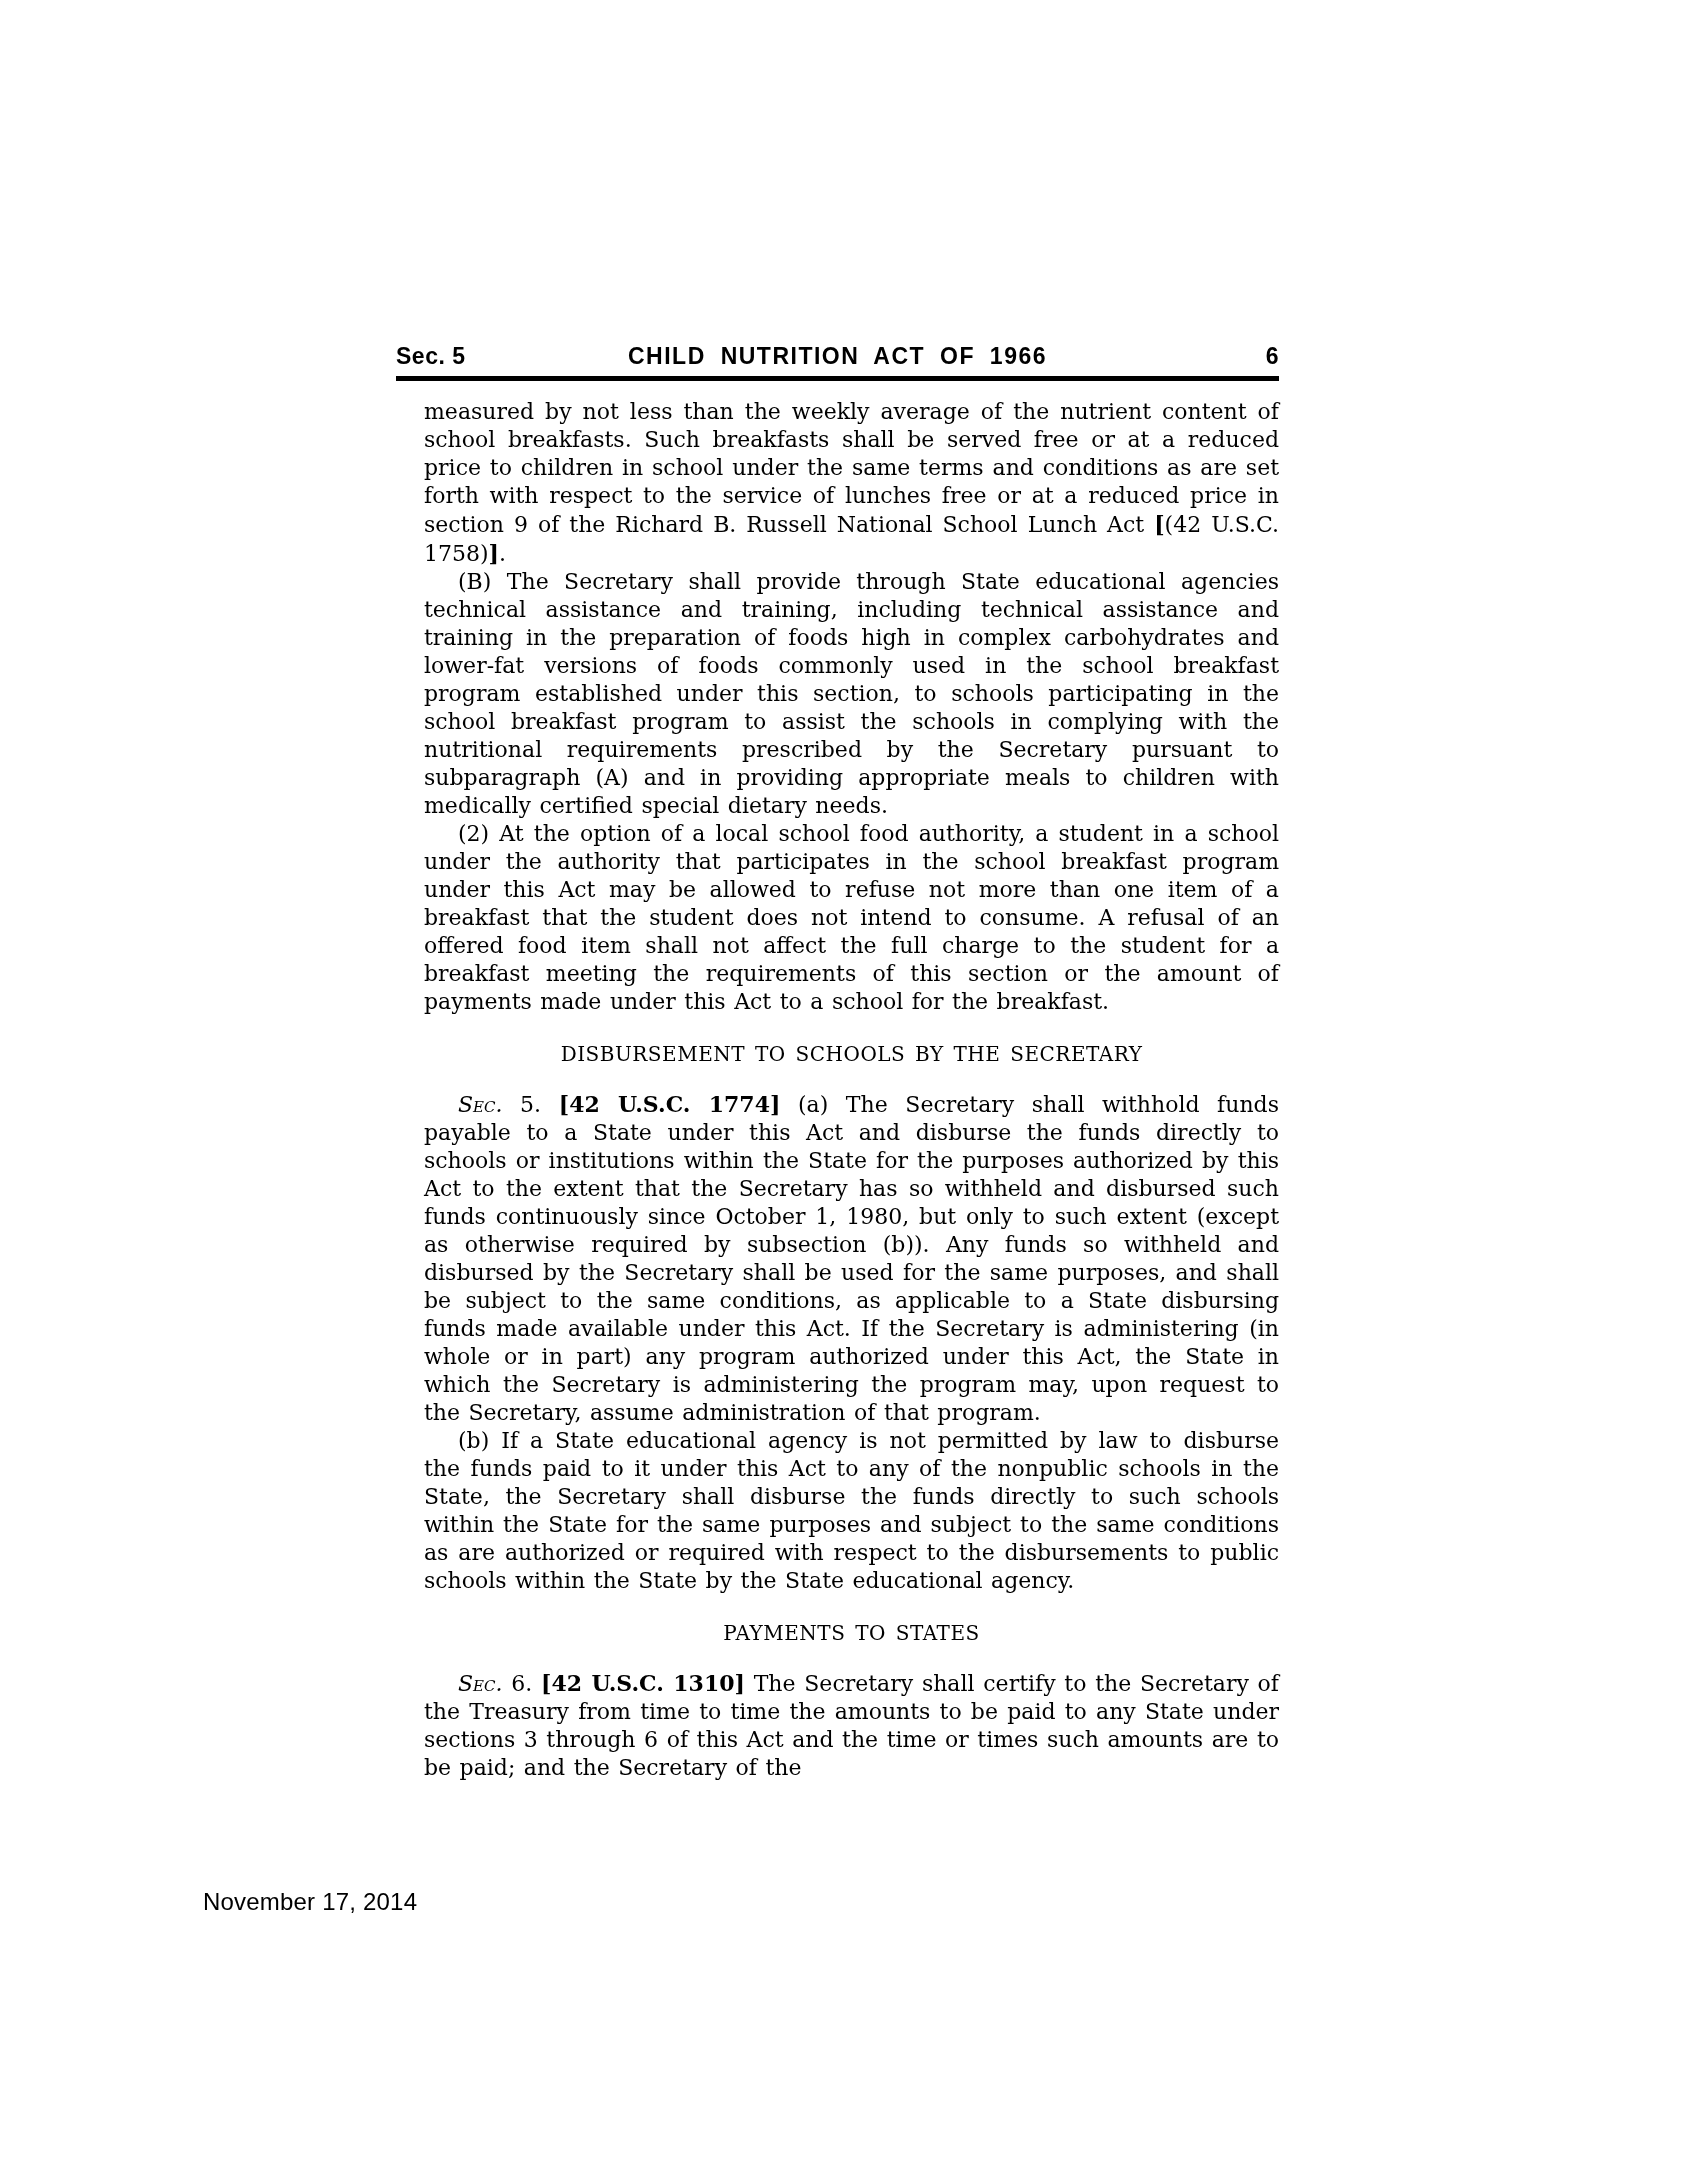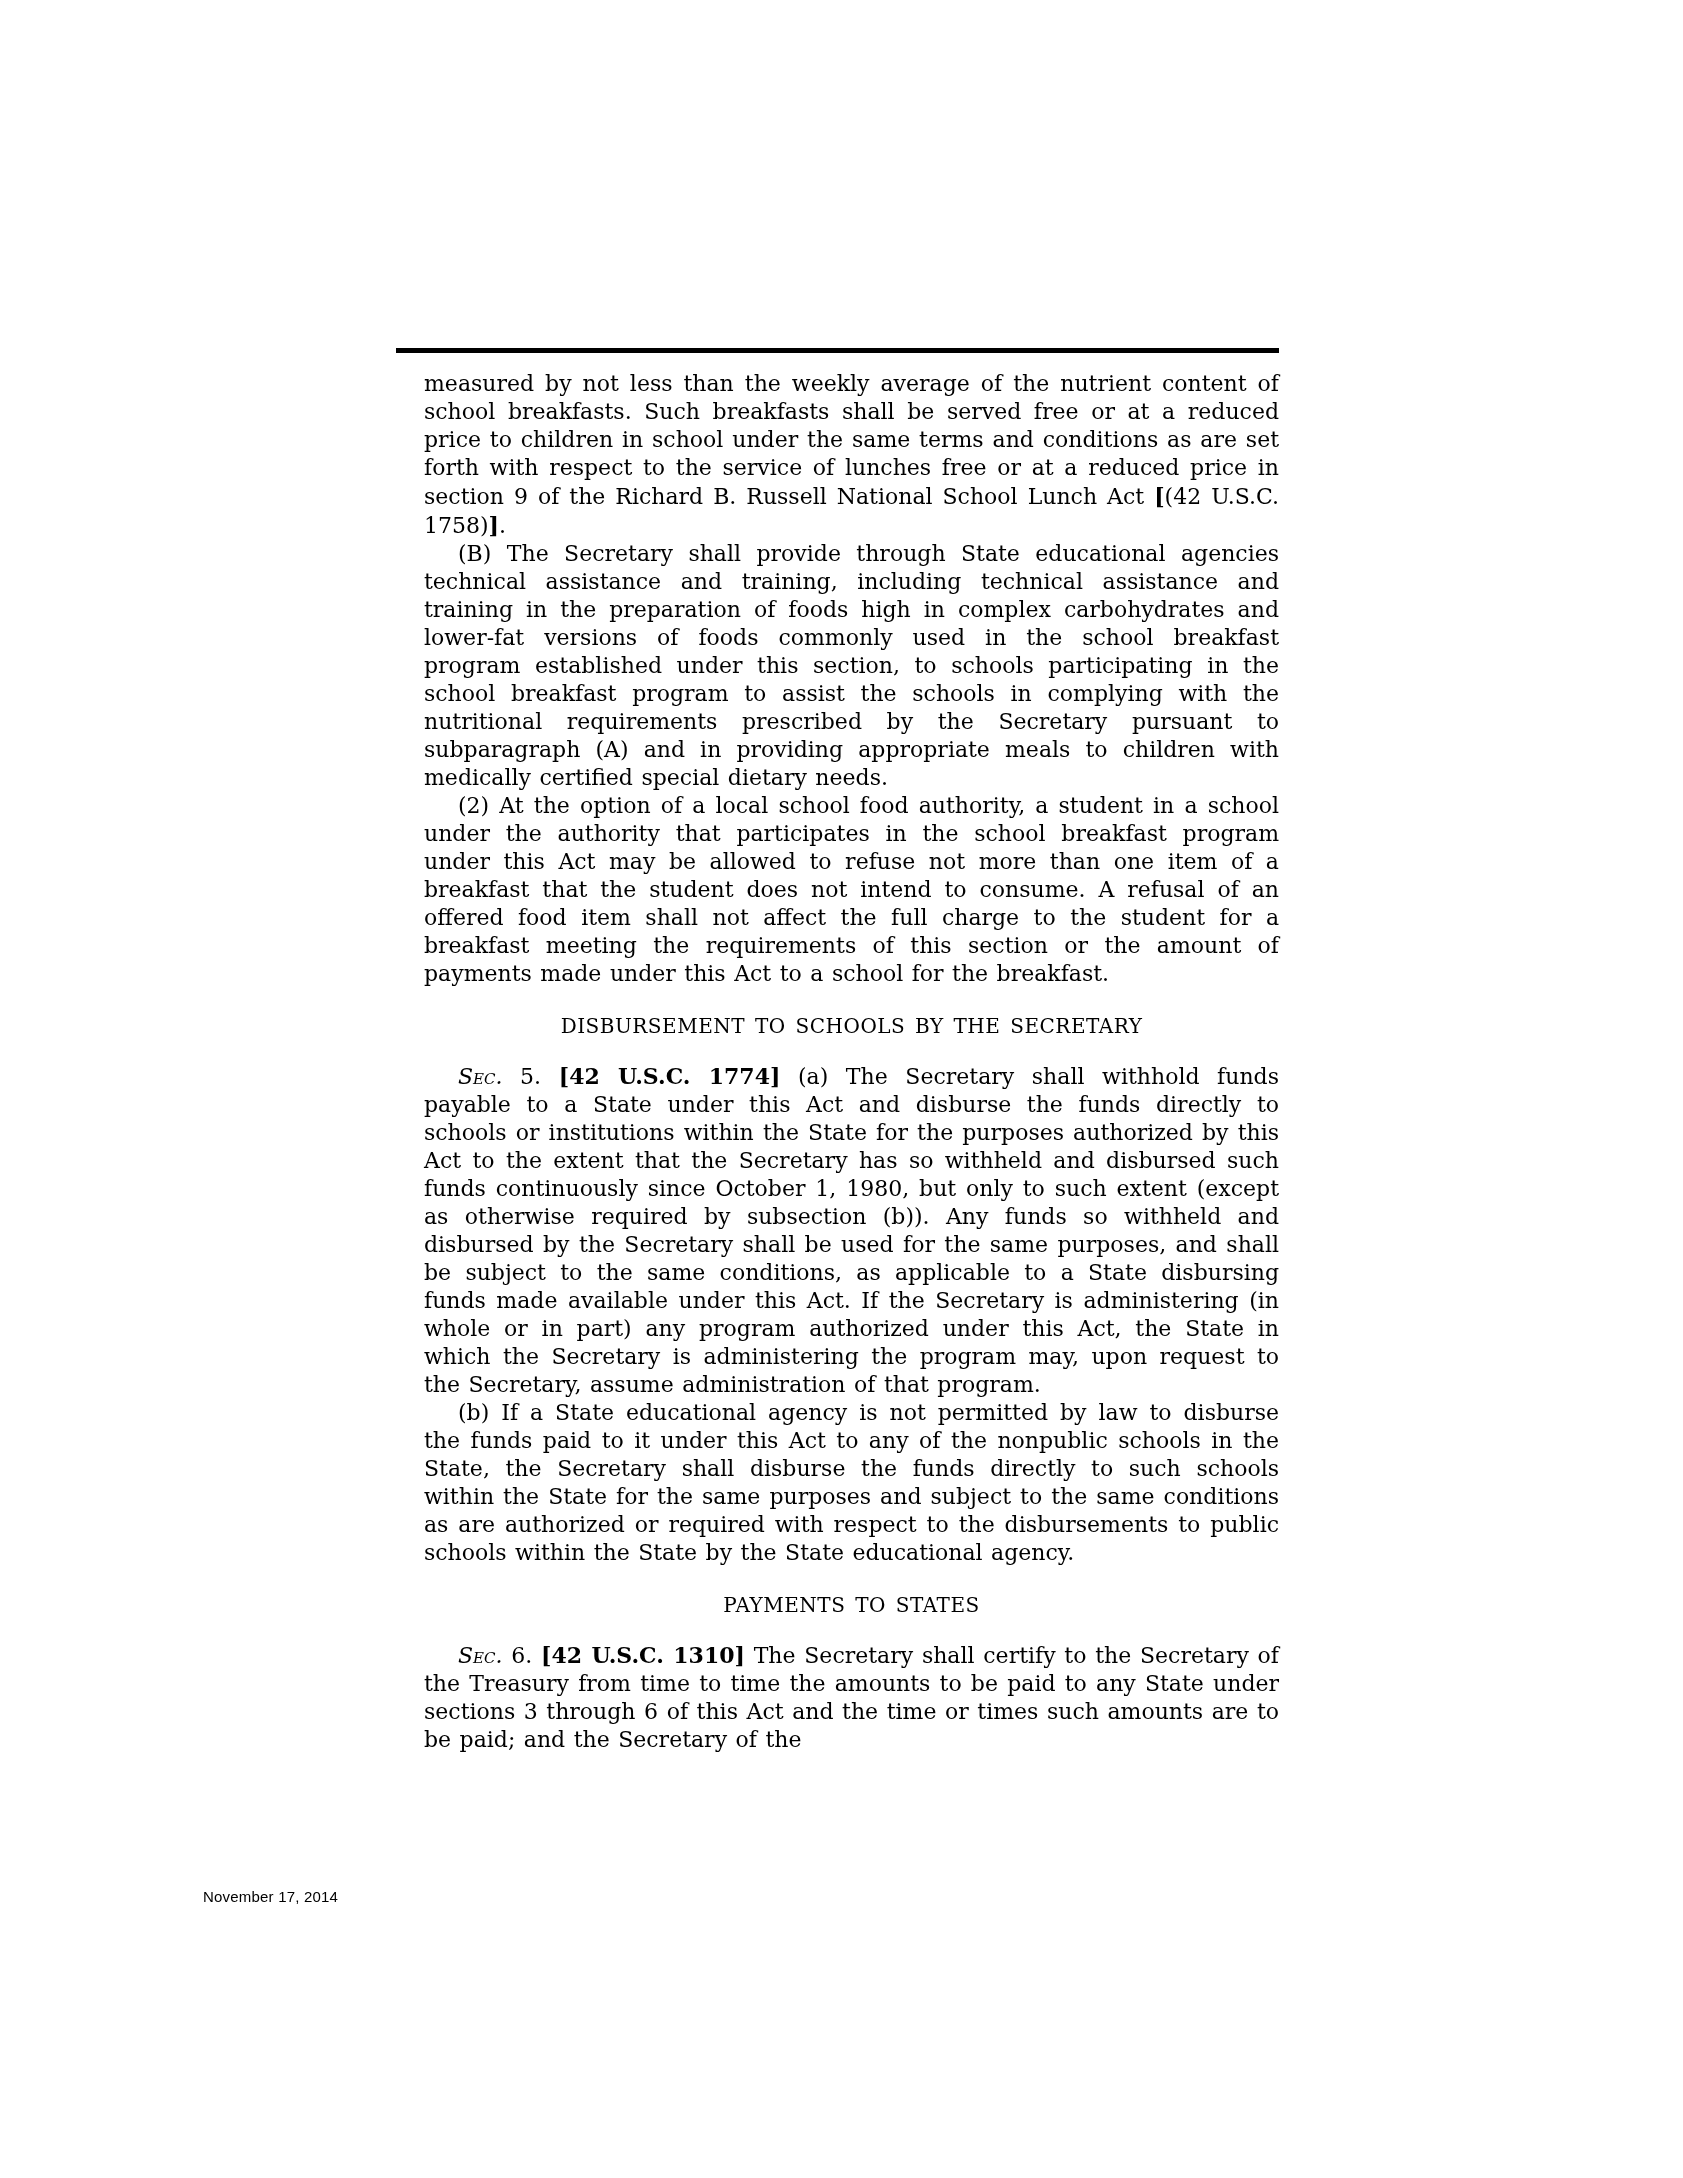--- a/index.html
+++ b/index.html
@@ -71,30 +71,35 @@
     line-height: 24px;
     font-family: "DejaVu Serif", serif;
   }
   .b { font-weight: bold; }
   .sc { font-variant-caps: small-caps; font-style: italic; }
   .footer-date {
     position: absolute;
     left: 203px;
     top: 1888px;
     font-family: "Liberation Sans", sans-serif;
-    font-size: 15px;
+    font-size: 24px;
     letter-spacing: 0.2px;
     color: #000000;
   }
 </style>
 </head>
 <body>
 
 <div class="page">
   <div class="content">
+    <div class="running-header">
+      <span class="hdr-left">Sec. 5</span>
+      <span class="hdr-center">CHILD NUTRITION ACT OF 1966</span>
+      <span class="hdr-right">6</span>
+    </div>
     <div class="header-rule"></div>
     <div class="doc-body">
         <p class="doc-para"><span>measured by not less than the weekly average of the nutrient content of school breakfasts. Such breakfasts shall be served free or at a reduced price to children in school under the same terms and conditions as are set forth with respect to the service of lunches free or at a reduced price in section 9 of the Richard B. Russell National School Lunch Act </span><span class="b">[</span><span>(42 U.S.C. 1758)</span><span class="b">]</span><span>.</span></p>
         <p class="doc-para indent"><span>(B) The Secretary shall provide through State educational agencies technical assistance and training, including technical assistance and training in the preparation of foods high in complex carbohydrates and lower-fat versions of foods commonly used in the school breakfast program established under this section, to schools participating in the school breakfast program to assist the schools in complying with the nutritional requirements prescribed by the Secretary pursuant to subparagraph (A) and in providing appropriate meals to children with medically certified special dietary needs.</span></p>
         <p class="doc-para indent"><span>(2) At the option of a local school food authority, a student in a school under the authority that participates in the school breakfast program under this Act may be allowed to refuse not more than one item of a breakfast that the student does not intend to consume. A refusal of an offered food item shall not affect the full charge to the student for a breakfast meeting the requirements of this section or the amount of payments made under this Act to a school for the breakfast.</span></p>
         <h3 class="doc-heading">DISBURSEMENT TO SCHOOLS BY THE SECRETARY</h3>
         <p class="doc-para indent"><span class="sc">Sec.</span><span> 5. </span><span class="b">[42 U.S.C. 1774]</span><span> (a) The Secretary shall withhold funds payable to a State under this Act and disburse the funds directly to schools or institutions within the State for the purposes authorized by this Act to the extent that the Secretary has so withheld and disbursed such funds continuously since October 1, 1980, but only to such extent (except as otherwise required by subsection (b)). Any funds so withheld and disbursed by the Secretary shall be used for the same purposes, and shall be subject to the same conditions, as applicable to a State disbursing funds made available under this Act. If the Secretary is administering (in whole or in part) any program authorized under this Act, the State in which the Secretary is administering the program may, upon request to the Secretary, assume administration of that program.</span></p>
         <p class="doc-para indent"><span>(b) If a State educational agency is not permitted by law to disburse the funds paid to it under this Act to any of the nonpublic schools in the State, the Secretary shall disburse the funds directly to such schools within the State for the same purposes and subject to the same conditions as are authorized or required with respect to the disbursements to public schools within the State by the State educational agency.</span></p>
         <h3 class="doc-heading">PAYMENTS TO STATES</h3>
         <p class="doc-para indent"><span class="sc">Sec.</span><span> 6. </span><span class="b">[42 U.S.C. 1310]</span><span> The Secretary shall certify to the Secretary of the Treasury from time to time the amounts to be paid to any State under sections 3 through 6 of this Act and the time or times such amounts are to be paid; and the Secretary of the</span></p>

